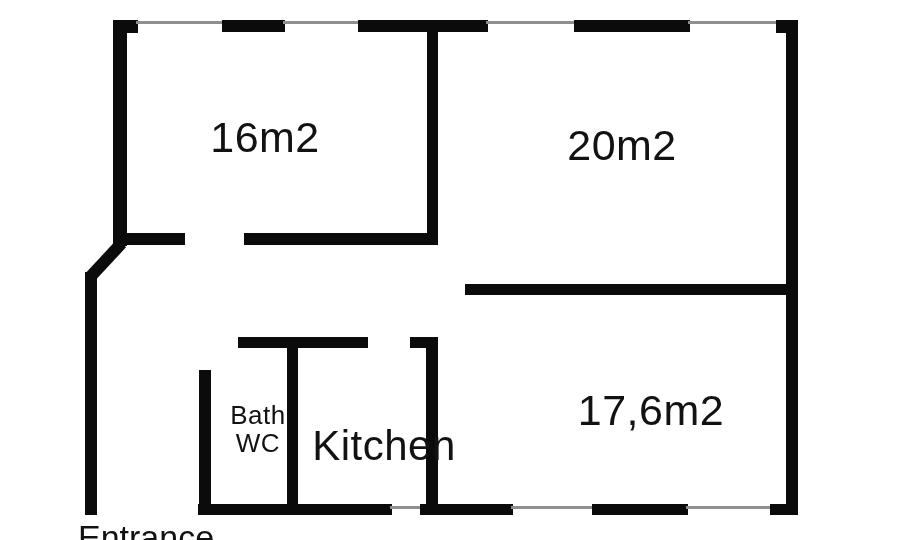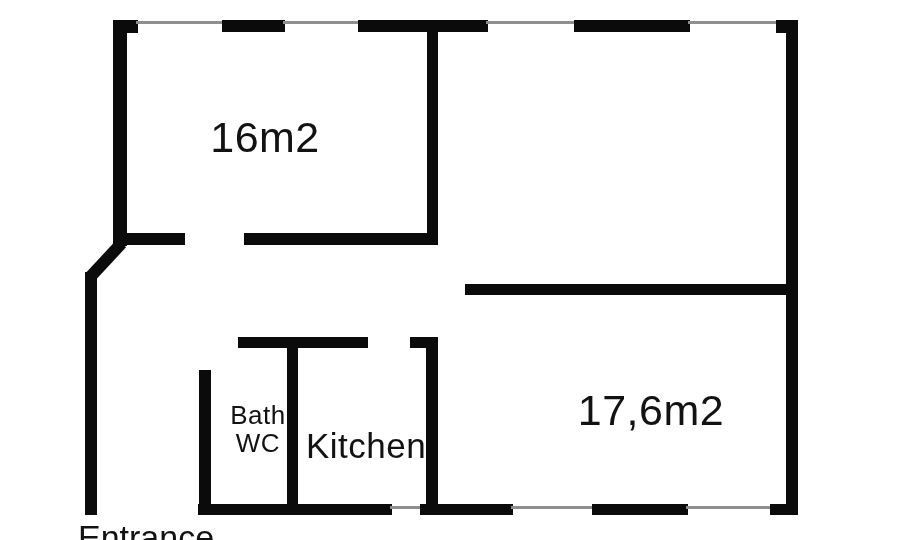--- a/index.html
+++ b/index.html
@@ -21,21 +21,21 @@
   .win{position:absolute;background:var(--window);}
   .diag{transform:rotate(43deg);transform-origin:center center;}
   .room-label{
     position:absolute;
     transform:translate(-50%,-50%);
     font-size:43px;
     letter-spacing:0.5px;
     white-space:nowrap;
     color:var(--text);
   }
-  .label-kitchen{font-size:35px;}
+  .label-kitchen{font-size:42px;margin-left:18px;}
   .label-bath{
     font-size:26px;
     text-align:center;
     line-height:1.08;
   }
   .label-entrance{
     position:absolute;
     transform:none;
     font-size:34px;
     white-space:nowrap;
@@ -76,20 +76,21 @@
   <div class="wall" style="left:198px;top:504px;width:194px;height:11px;"></div>
   <div class="win" style="left:390px;top:506px;width:32px;height:3px;"></div>
   <div class="wall" style="left:420px;top:504px;width:93px;height:11px;"></div>
   <div class="win" style="left:511px;top:506px;width:83px;height:3px;"></div>
   <div class="wall" style="left:592px;top:504px;width:96px;height:11px;"></div>
   <div class="win" style="left:686px;top:506px;width:86px;height:3px;"></div>
   <div class="wall" style="left:770px;top:504px;width:28px;height:11px;"></div>
 
   <div class="room-label" style="left:265px;top:137px;">16m2</div>
 
+  <div class="room-label" style="left:622px;top:145px;">20m2</div>
 
   <div class="room-label" style="left:604px;top:410px;margin-left:47px;">17,6m2</div>
 
   <div class="room-label label-bath" style="left:258px;top:429px;">
     <div>Bath</div>
     <div>WC</div>
   </div>
 
   <div class="room-label label-kitchen" style="left:366px;top:446px;">Kitchen</div>
 

